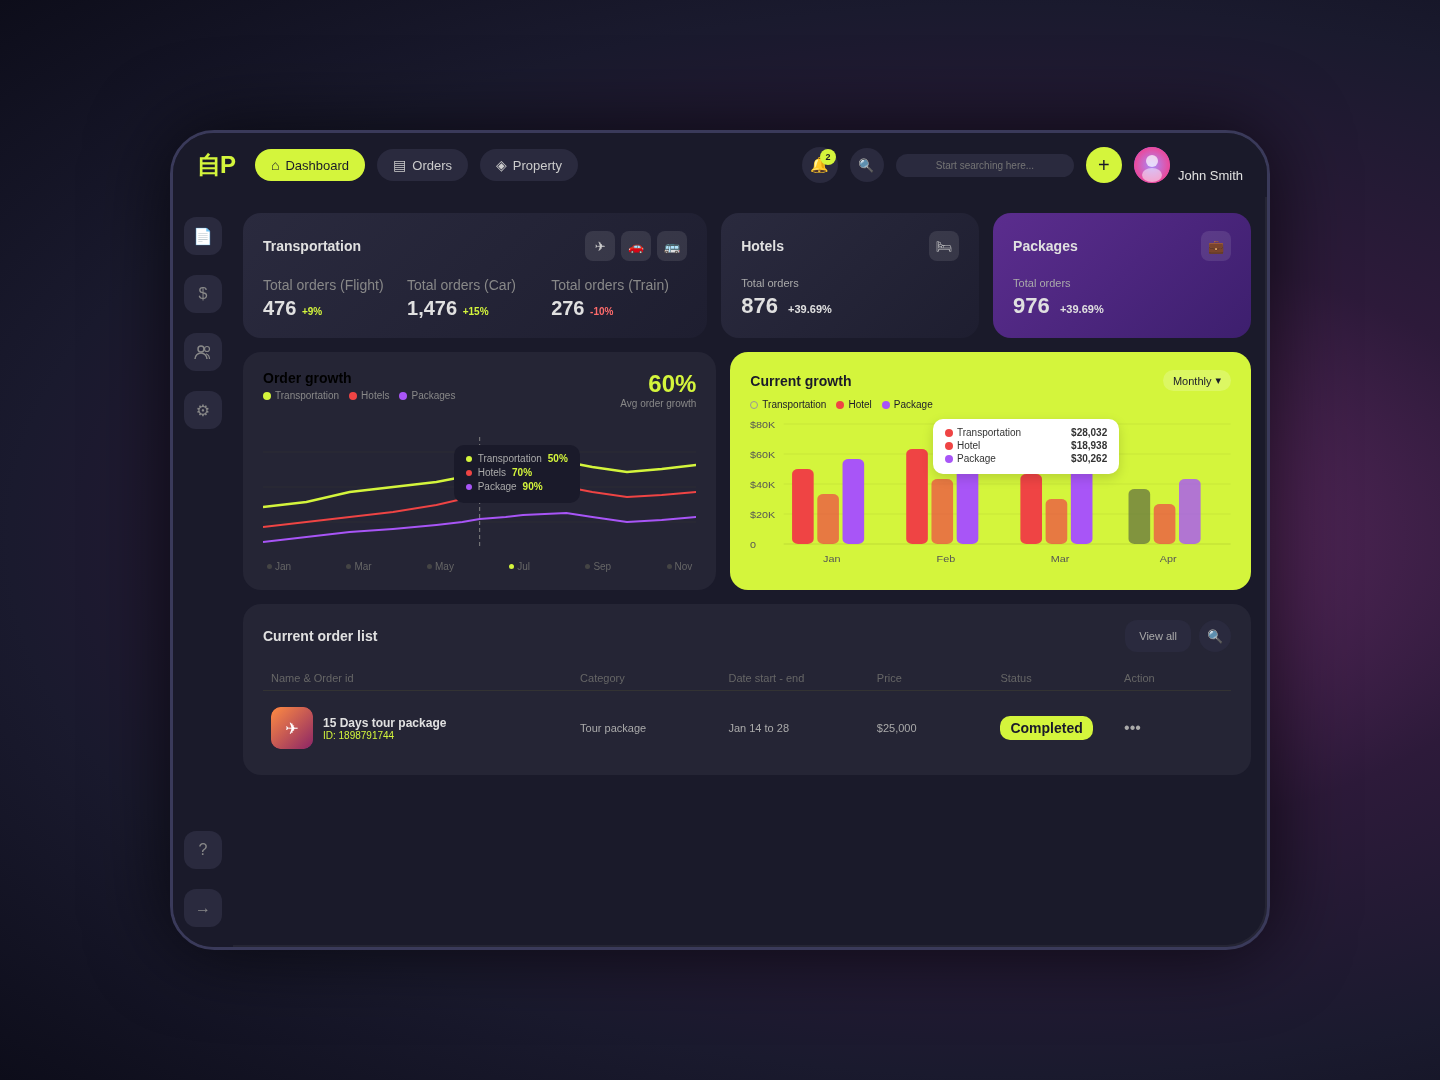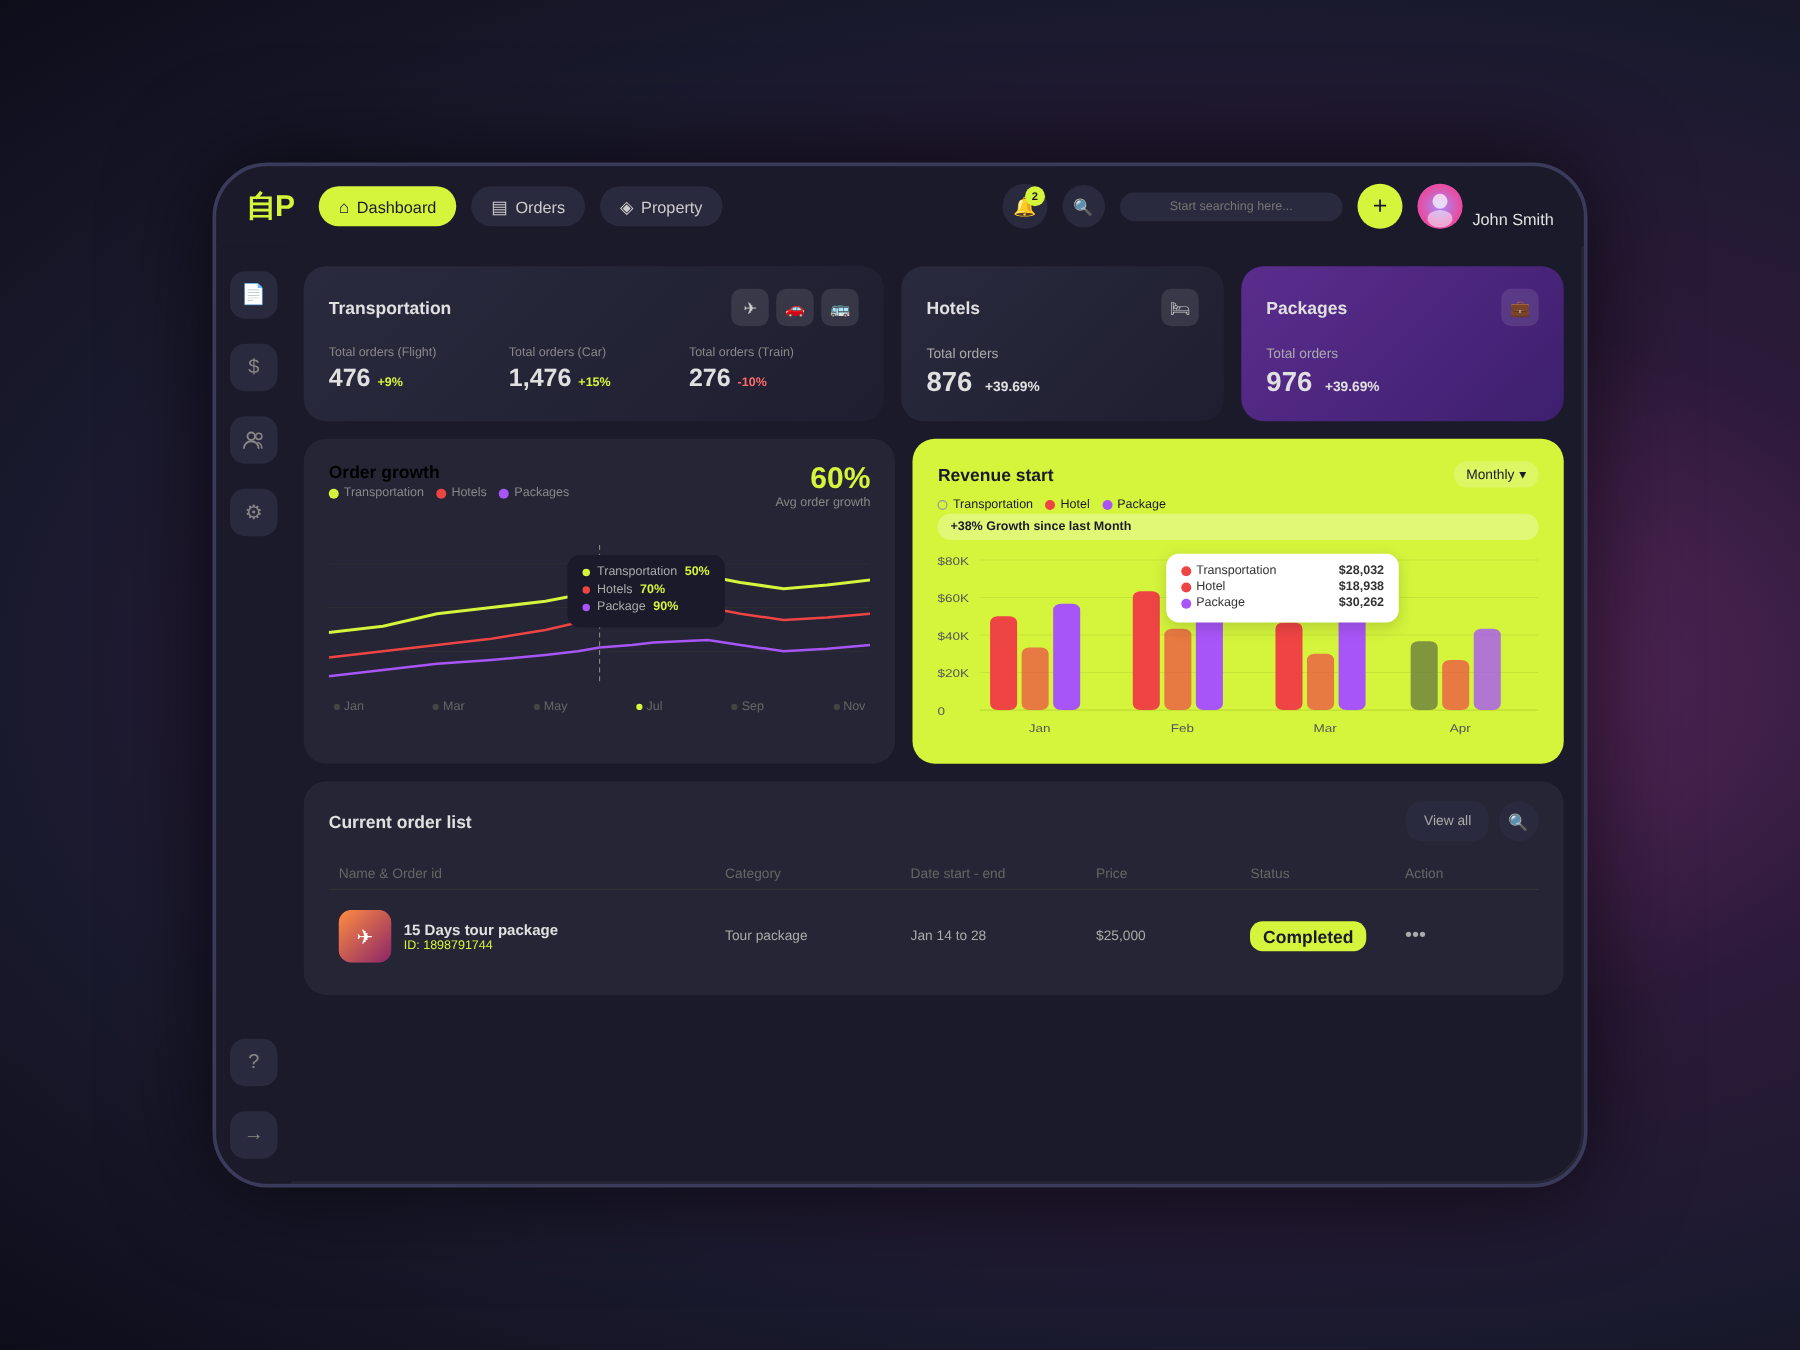--- a/index.html
+++ b/index.html
@@ -249,21 +249,21 @@
       color: #ccc;
     }
     .stat-values {
       display: grid;
       grid-template-columns: repeat(3, 1fr);
       gap: 8px;
     }
     .stat-value-item {}
     .stat-label {
       color: #888;
-      font-size: 10px;
+      font-size: 14px;
       margin-bottom: 4px;
     }
     .stat-number {
       color: #e0e0e0;
       font-size: 20px;
       font-weight: 700;
     }
     .stat-change.positive { color: #d4f53c; font-size: 10px; }
     .stat-change.negative { color: #ff6b6b; font-size: 10px; }
 
@@ -704,41 +704,40 @@
             <span class="month-dot"><span class="month-dot-circle"></span>Mar</span>
             <span class="month-dot"><span class="month-dot-circle"></span>May</span>
             <span class="month-dot"><span class="month-dot-circle active"></span>Jul</span>
             <span class="month-dot"><span class="month-dot-circle"></span>Sep</span>
             <span class="month-dot"><span class="month-dot-circle"></span>Nov</span>
           </div>
         </div>
 
         <div class="chart-card revenue">
           <div class="chart-header">
-            <div class="chart-title">Revenue start</div>
+            <div class="chart-title">Current growth</div>
             <button class="monthly-btn">
               <span>Monthly</span>
               <span>▾</span>
             </button>
           </div>
           <div class="legend revenue-legend" style="margin-bottom:2px;">
             <div class="legend-item dark">
                 <span class="legend-dot" style="background:#d4f53c; border:1px solid #999;"></span>
                 <span>Transportation</span>
               </div>
             <div class="legend-item dark">
                 <span class="legend-dot" style="background:#ef4444;"></span>
                 <span>Hotel</span>
               </div>
             <div class="legend-item dark">
                 <span class="legend-dot" style="background:#a855f7;"></span>
                 <span>Package</span>
               </div>
           </div>
-          <div class="growth-badge">+38% Growth since last Month</div>
 
           <div class="bar-chart-container">
             
             <div class="bar-tooltip">
               <div class="bar-tooltip-row">
                 <span style="display:flex;align-items:center;">
                   <span class="bar-tooltip-dot" style="background:#ef4444;"></span>
                   <span>Transportation</span>
                 </span>
                 <span style="font-weight:700;margin-left:34px;">$28,032</span>

